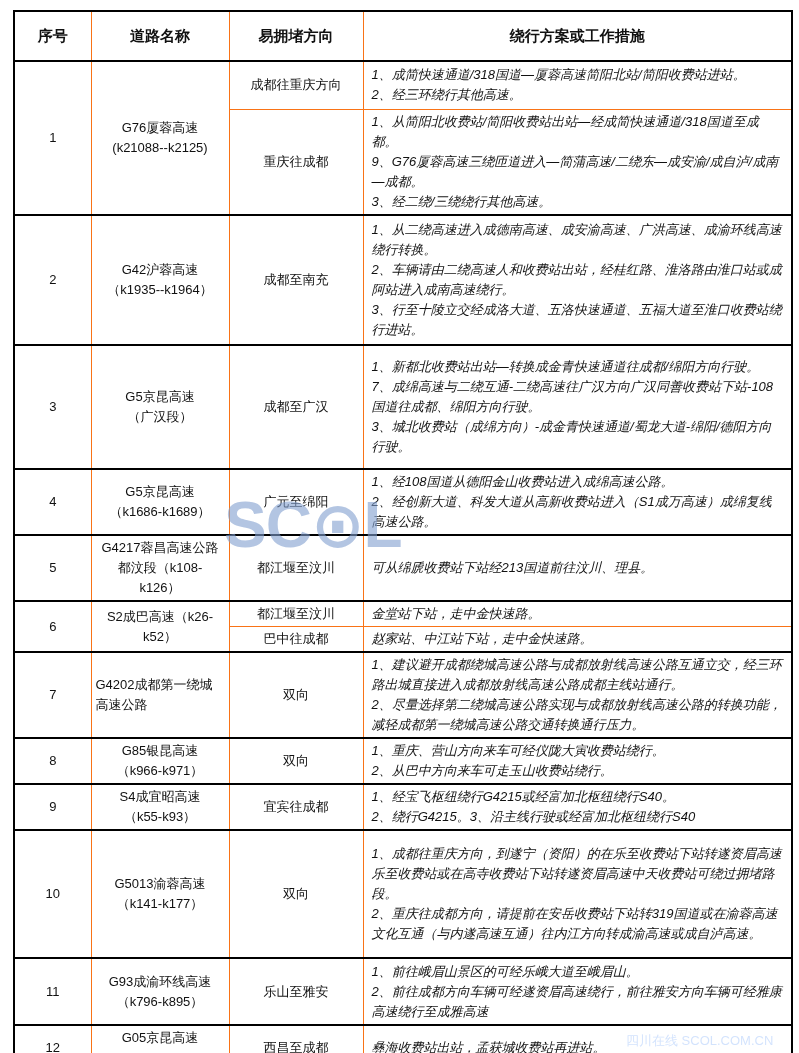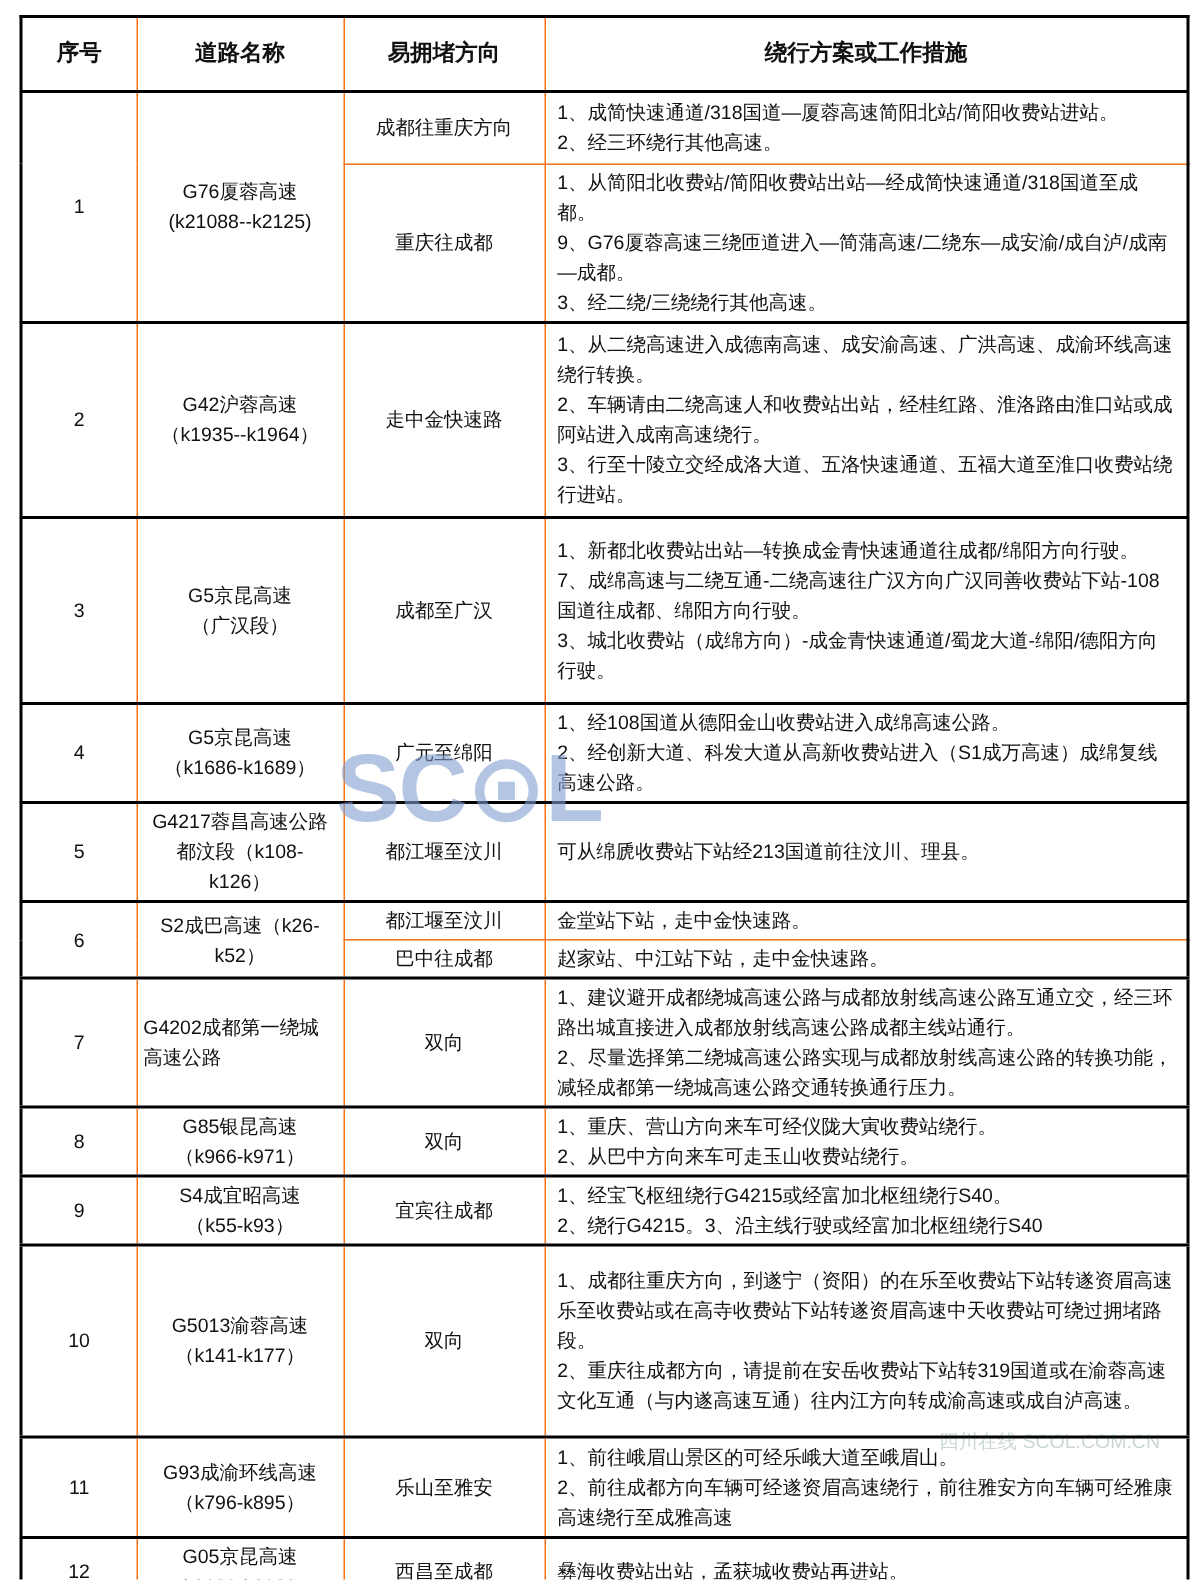--- a/index.html
+++ b/index.html
@@ -23,21 +23,21 @@
   }
   .tbl thead th{
     height:44px;font-size:15px;font-weight:bold;text-align:center;
     border-bottom:2px solid #000;
   }
   tr.group-start td{border-top:2px solid #000;}
   td.c-num{text-align:center;}
   td.c-road{text-align:center;white-space:pre-line;}
   td.c-road.left{text-align:left;margin-top:14px;}
   td.c-dir{text-align:center;}
-  td.c-plan{text-align:left;padding:2px 8px;}
+  td.c-plan{text-align:left;padding:2px 8px;font-style:italic;}
   .plan-item{margin:0;}
   
   .watermark{
     position:absolute;left:224px;top:492px;
     display:flex;align-items:flex-start;
     pointer-events:none;z-index:5;
   }
   .wm-logo{
     font-size:64px;line-height:66px;font-weight:bold;
     color:rgba(128,158,206,0.60);
@@ -46,22 +46,22 @@
   .wm-meta{display:flex;flex-direction:column;margin-left:4px;}
   .wm-domain{
     font-size:15px;line-height:18px;font-weight:bold;
     color:rgba(165,165,165,0.75);letter-spacing:2px;
   }
   .wm-site{
     font-size:36px;line-height:44px;font-weight:bold;
     color:rgba(216,108,108,0.65);letter-spacing:6px;
   }
   .watermark-faint{
-    position:absolute;left:626px;top:952px;width:170px;
-    font-size:13px;color:#14532d;opacity:0.22;
+    position:absolute;left:626px;top:1032px;width:170px;
+    font-size:13px;color:#3b82f6;opacity:0.22;
     pointer-events:none;white-space:nowrap;
   }
 </style>
 </head>
 <body>
 
 <table class="tbl">
   <colgroup>
     <col style="width:77px">
     <col style="width:138px">
@@ -92,21 +92,21 @@
         <td class="c-plan">
           <div class="plan-item">1、从简阳北收费站/简阳收费站出站—经成简快速通道/318国道至成都。</div>
           <div class="plan-item">9、G76厦蓉高速三绕匝道进入—简蒲高速/二绕东—成安渝/成自泸/成南—成都。</div>
           <div class="plan-item">3、经二绕/三绕绕行其他高速。</div>
         </td>
       </tr>
       <tr class="group-start" style="height: 130px;">
         <td class="c-num" rowspan="1">2</td>
         <td class="c-road" rowspan="1">G42沪蓉高速
 （k1935--k1964）</td>
-        <td class="c-dir">走中金快速路</td>
+        <td class="c-dir">成都至南充</td>
         <td class="c-plan">
           <div class="plan-item">1、从二绕高速进入成德南高速、成安渝高速、广洪高速、成渝环线高速绕行转换。</div>
           <div class="plan-item">2、车辆请由二绕高速人和收费站出站，经桂红路、淮洛路由淮口站或成阿站进入成南高速绕行。</div>
           <div class="plan-item">3、行至十陵立交经成洛大道、五洛快速通道、五福大道至淮口收费站绕行进站。</div>
         </td>
       </tr>
       <tr class="group-start" style="height: 124px;">
         <td class="c-num" rowspan="1">3</td>
         <td class="c-road" rowspan="1">G5京昆高速
 （广汉段）</td>

